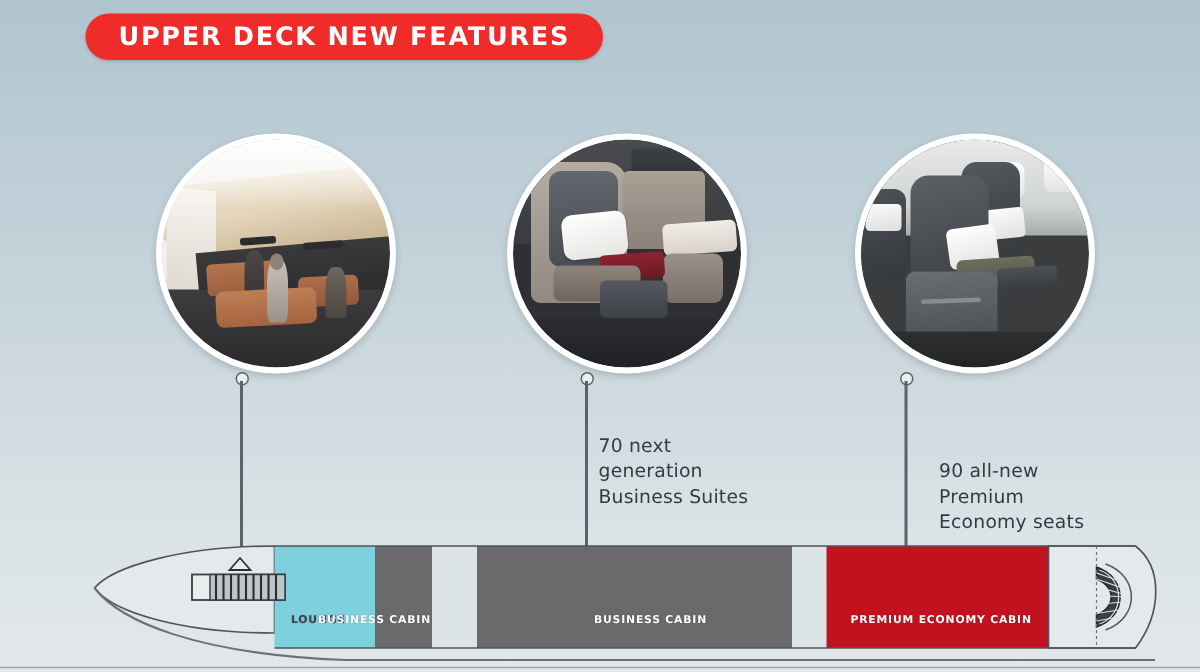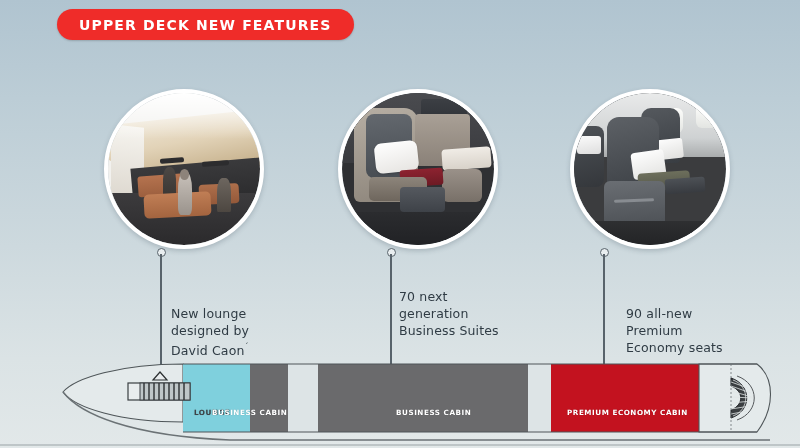--- a/index.html
+++ b/index.html
@@ -31,21 +31,21 @@
     padding: 0 22px;
     border-radius: 16px;
     background: #ef2c29;
     display: flex;
     align-items: center;
     justify-content: center;
     box-shadow: 0 1px 2px rgba(0,0,0,0.18);
   }
   .badge-label {
     color: #ffffff;
-    font-size: 14px;
+    font-size: 17px;
     font-weight: bold;
     letter-spacing: 1.15px;
     white-space: nowrap;
     font-family: "DejaVu Sans", sans-serif;
   }
 
   
   .circle {
     position: absolute;
     width: 152px;
@@ -276,25 +276,20 @@
 
   <div class="connector-dot" style="left:157px; top:248px;"></div>
   <div class="connector" style="left:160px; top:254px; height:136px;"></div>
 
   <div class="connector-dot" style="left:387px; top:248px;"></div>
   <div class="connector" style="left:390px; top:254px; height:136px;"></div>
 
   <div class="connector-dot" style="left:600px; top:248px;"></div>
   <div class="connector" style="left:603px; top:254px; height:136px;"></div>
 
-  <div class="caption" style="left:171px; top:288px;">
-    <span>New lounge
-designed by
-David Caon</span><sup>´</sup>
-  </div>
 
   <div class="caption" style="left:399px; top:271px;">
     <span>70 next
 generation
 Business Suites</span>
   </div>
 
   <div class="caption" style="left:626px; top:288px;">
     <span>90 all-new
 Premium

